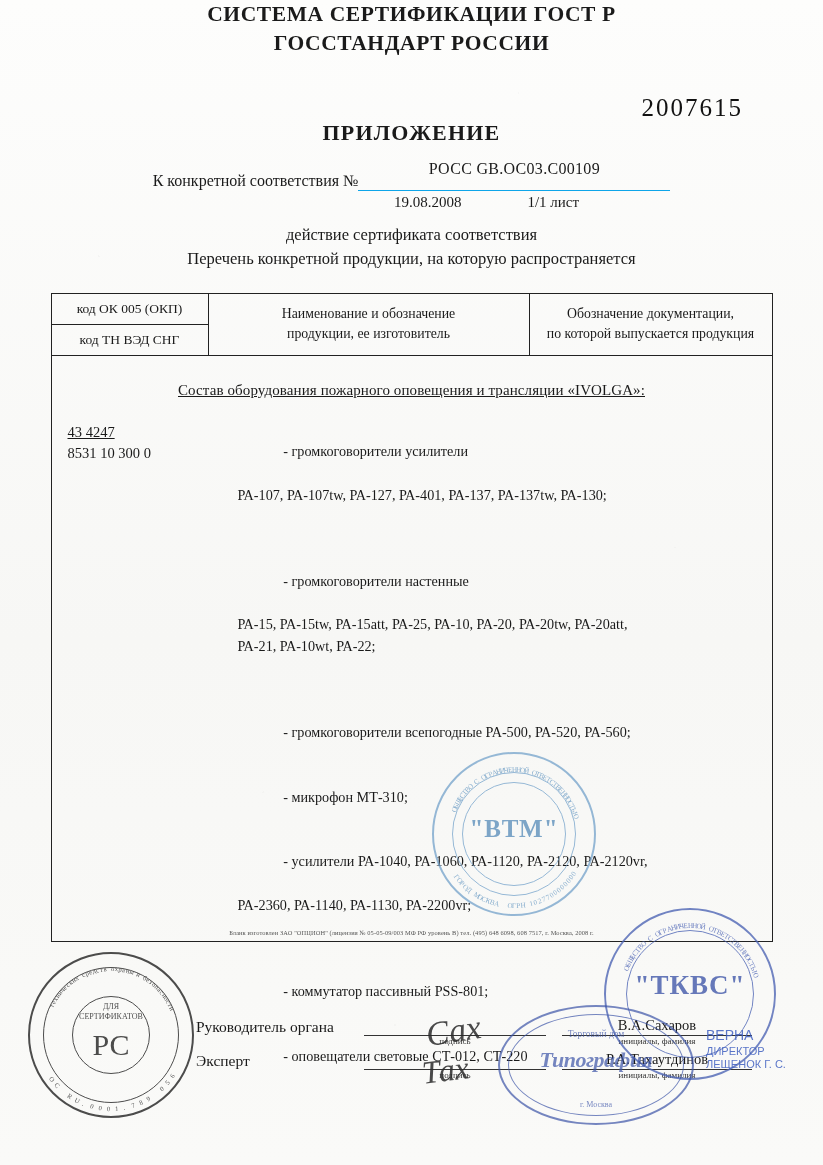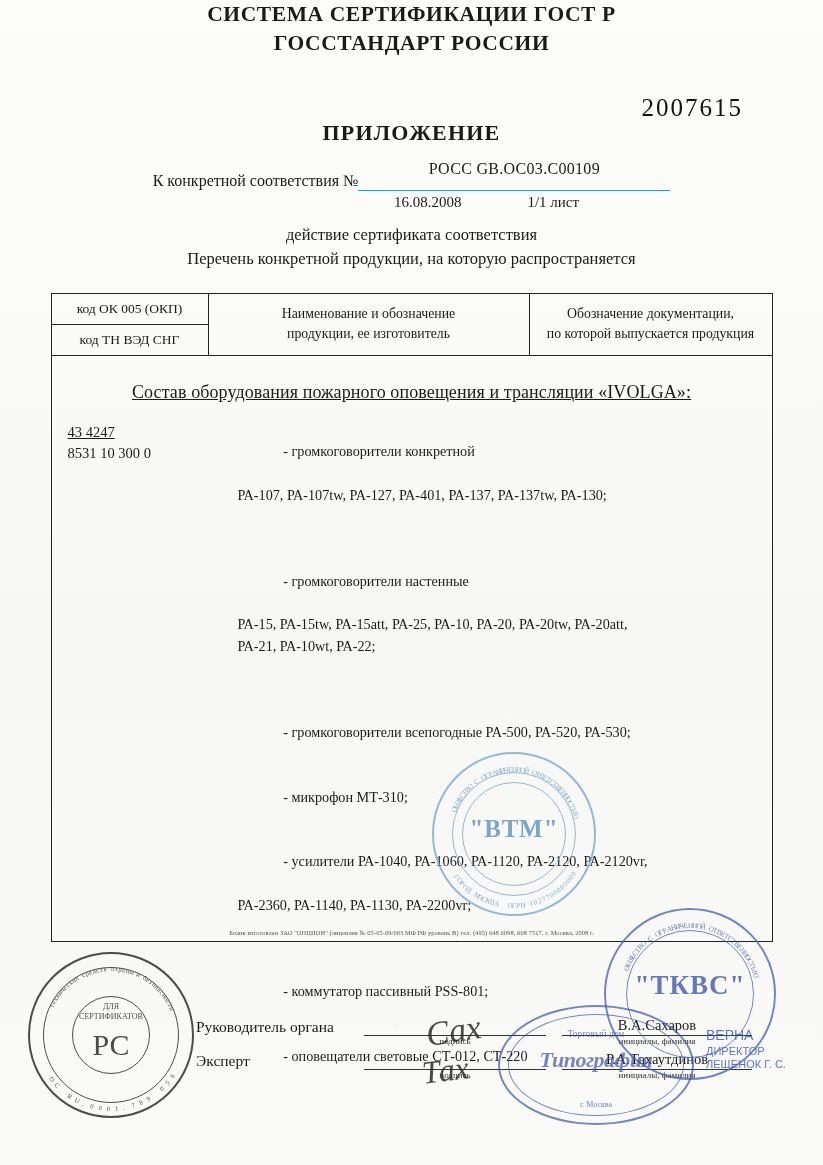--- a/index.html
+++ b/index.html
@@ -139,21 +139,21 @@
     height: 585px;
     vertical-align: top;
     padding: 0;
   }
   .body-inner {
     position: relative;
     height: 100%;
   }
   .body-heading {
     text-align: center;
-    font-size: 18px;
+    font-size: 15px;
     font-weight: normal;
     padding-top: 26px;
     text-decoration: underline;
     letter-spacing: 0.1px;
   }
   .codes {
     position: absolute;
     left: 16px;
     top: 66px;
     font-size: 14.5px;
@@ -444,21 +444,21 @@
 
     <div class="prilozhenie">ПРИЛОЖЕНИЕ</div>
 
     <div class="cert-row">
       <div class="cert-label">К конкретной соответствия №</div>
       <div class="cert-num-wrap">
         <span class="cert-num">РОСС GB.ОС03.С00109</span>
       </div>
     </div>
     <div class="cert-sub">
-      <span>16.08.2008</span>
+      <span>19.08.2008</span>
       <span>1/1 лист</span>
     </div>
 
     <div class="subtitle">
       <div>действие сертификата соответствия</div>
       <div>Перечень конкретной продукции,  на которую распространяется</div>
     </div>
 
     <table class="tbl">
       <tbody>
@@ -475,30 +475,30 @@
       <tr>
         <td class="body-cell" colspan="3">
           <div class="body-inner">
             <div class="body-heading">Состав оборудования пожарного оповещения и трансляции «IVOLGA»:</div>
             <div class="codes">
               <div class="c1">43 4247</div>
               <div class="c2">8531 10 300 0</div>
             </div>
             <div class="items">
               <div class="item">
-                <span>- громкоговорители конкретной</span>
+                <span>- громкоговорители усилители</span>
                 <span class="cont">РА-107, РА-107tw, РА-127, РА-401, РА-137, РА-137tw, РА-130;</span>
               </div>
               <div class="item">
                 <span>- громкоговорители настенные</span>
                 <span class="cont">РА-15, РА-15tw, РА-15att, РА-25, РА-10, РА-20, РА-20tw, РА-20att,
 РА-21, РА-10wt, РА-22;</span>
               </div>
               <div class="item">
-                <span>- громкоговорители всепогодные РА-500, РА-520, РА-530;</span>
+                <span>- громкоговорители всепогодные РА-500, РА-520, РА-560;</span>
               </div>
               <div class="item">
                 <span>- микрофон МТ-310;</span>
               </div>
               <div class="item">
                 <span>- усилители РА-1040, РА-1060, РА-1120, РА-2120, РА-2120vr,</span>
                 <span class="cont">РА-2360, РА-1140, РА-1130, РА-2200vr;</span>
               </div>
               <div class="item">
                 <span>- коммутатор пассивный PSS-801;</span>

